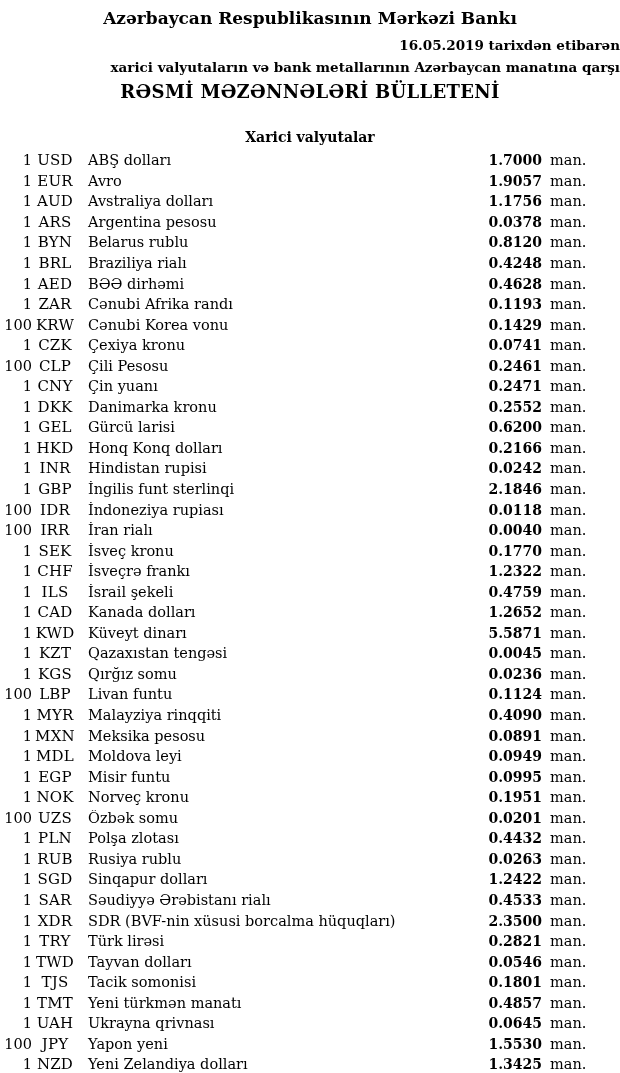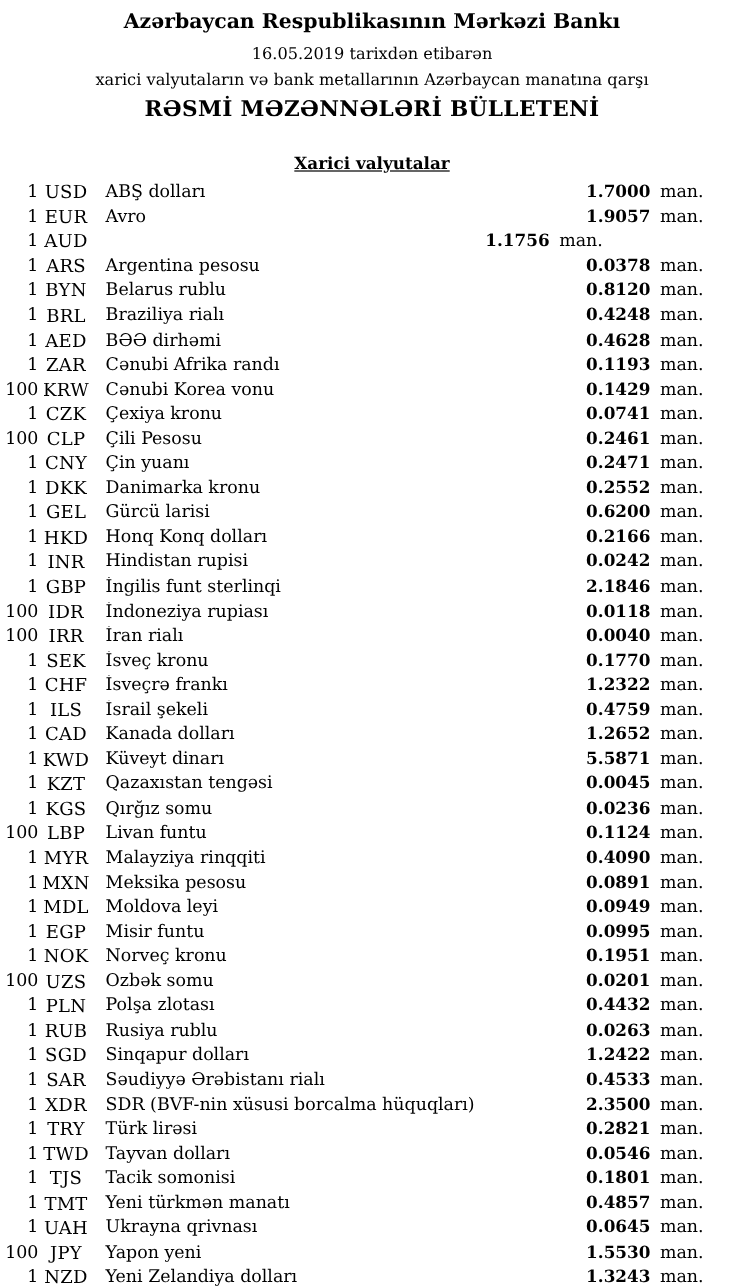--- a/index.html
+++ b/index.html
@@ -14,37 +14,36 @@
     overflow: hidden;
   }
   .bank-name {
     font-size: 17px;
     font-weight: bold;
     text-align: center;
     margin: 2px 0 9px 0;
   }
   .date-line, .subtitle-line {
     font-size: 13.5px;
-    font-weight: normal;
-    text-align: center;
+    font-weight: bold;
+    text-align: right;
     margin: 0 0 6px 0;
   }
   .bulletin-title {
     font-size: 18px;
     font-weight: bold;
     text-align: center;
     letter-spacing: 0.3px;
     margin: 0;
   }
   .section-title {
     font-size: 14px;
     font-weight: bold;
     text-align: center;
     margin: 27px 0 5px 0;
-    text-decoration: underline;
   }
   .rates-table {
     padding: 0 36px 0 4px;
   }
   .rate-row {
     display: grid;
     grid-template-columns: 28px 46px 1fr 84px 42px;
     height: 20.55px;
     align-items: center;
     font-size: 14.5px;
@@ -84,20 +83,21 @@
     <span class="col-qty">1</span>
     <span class="col-code">EUR</span>
     <span class="col-name">Avro</span>
     <span class="col-rate">1.9057</span>
     <span class="col-unit">man.</span>
   </div>
 
   <div class="rate-row">
     <span class="col-qty">1</span>
     <span class="col-code">AUD</span>
+    <span class="col-name">Avstraliya dolları</span>
     <span class="col-rate">1.1756</span>
     <span class="col-unit">man.</span>
   </div>
 
   <div class="rate-row">
     <span class="col-qty">1</span>
     <span class="col-code">ARS</span>
     <span class="col-name">Argentina pesosu</span>
     <span class="col-rate">0.0378</span>
     <span class="col-unit">man.</span>
@@ -420,18 +420,18 @@
     <span class="col-code">JPY</span>
     <span class="col-name">Yapon yeni</span>
     <span class="col-rate">1.5530</span>
     <span class="col-unit">man.</span>
   </div>
 
   <div class="rate-row">
     <span class="col-qty">1</span>
     <span class="col-code">NZD</span>
     <span class="col-name">Yeni Zelandiya dolları</span>
-    <span class="col-rate">1.3243</span>
+    <span class="col-rate">1.3425</span>
     <span class="col-unit">man.</span>
   </div>
 </div>
 
 </div>
 
 </body></html>

